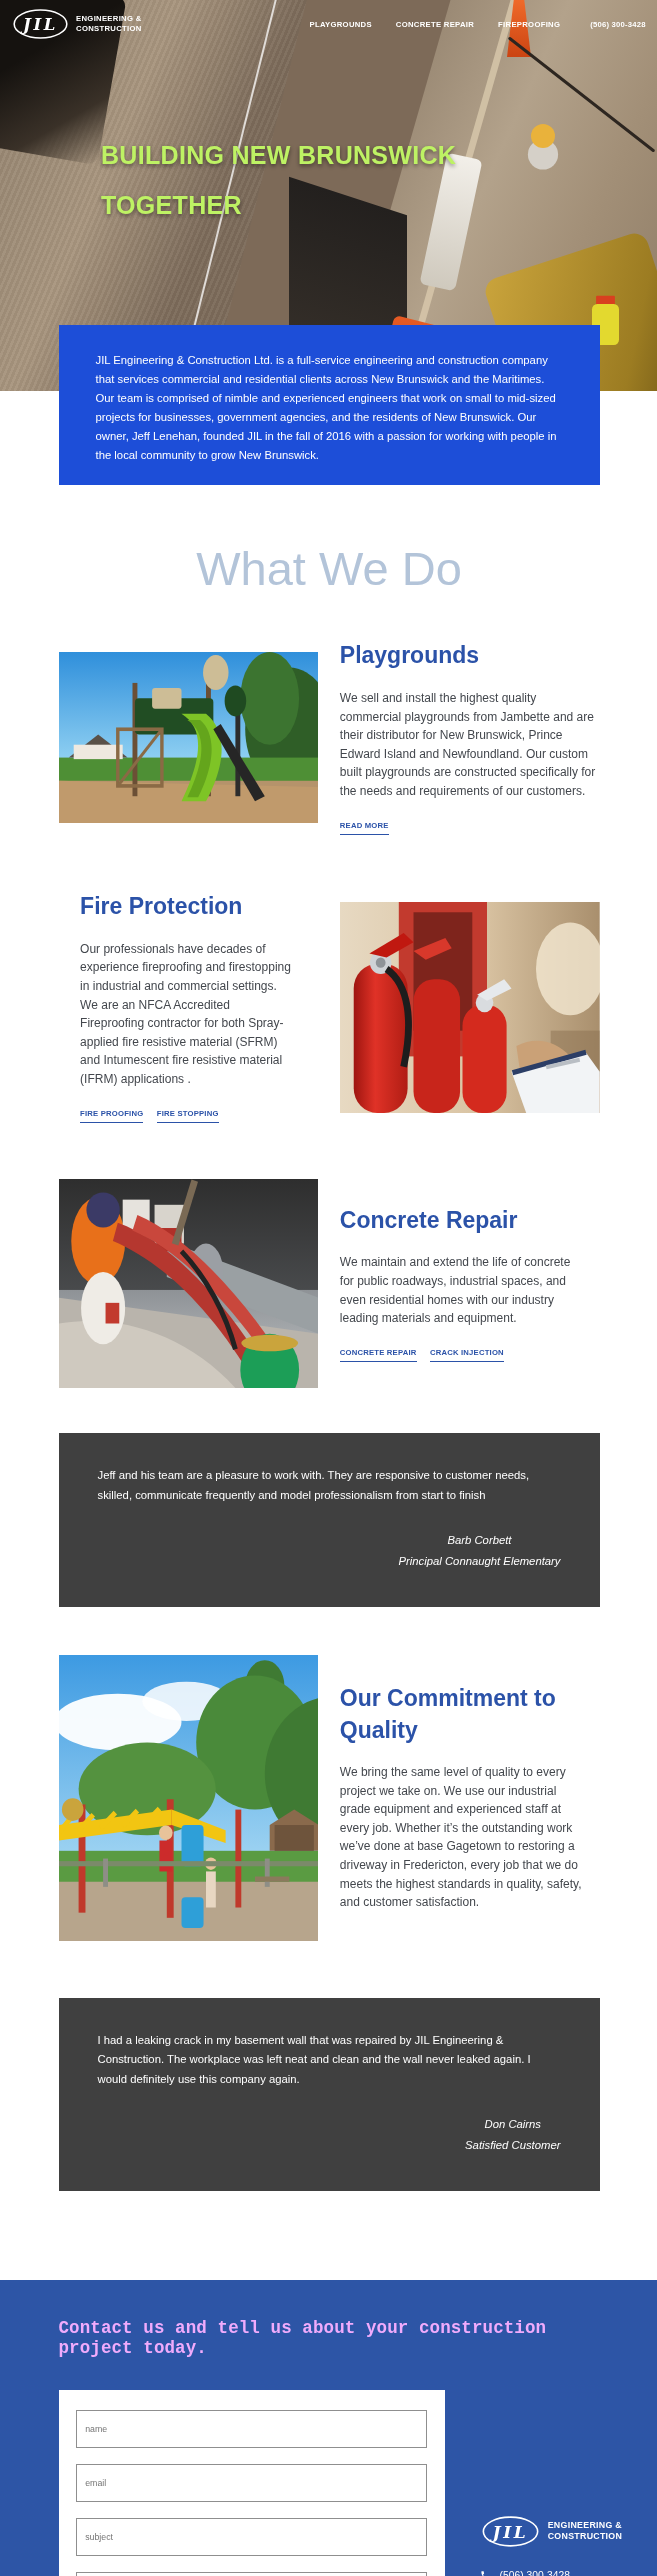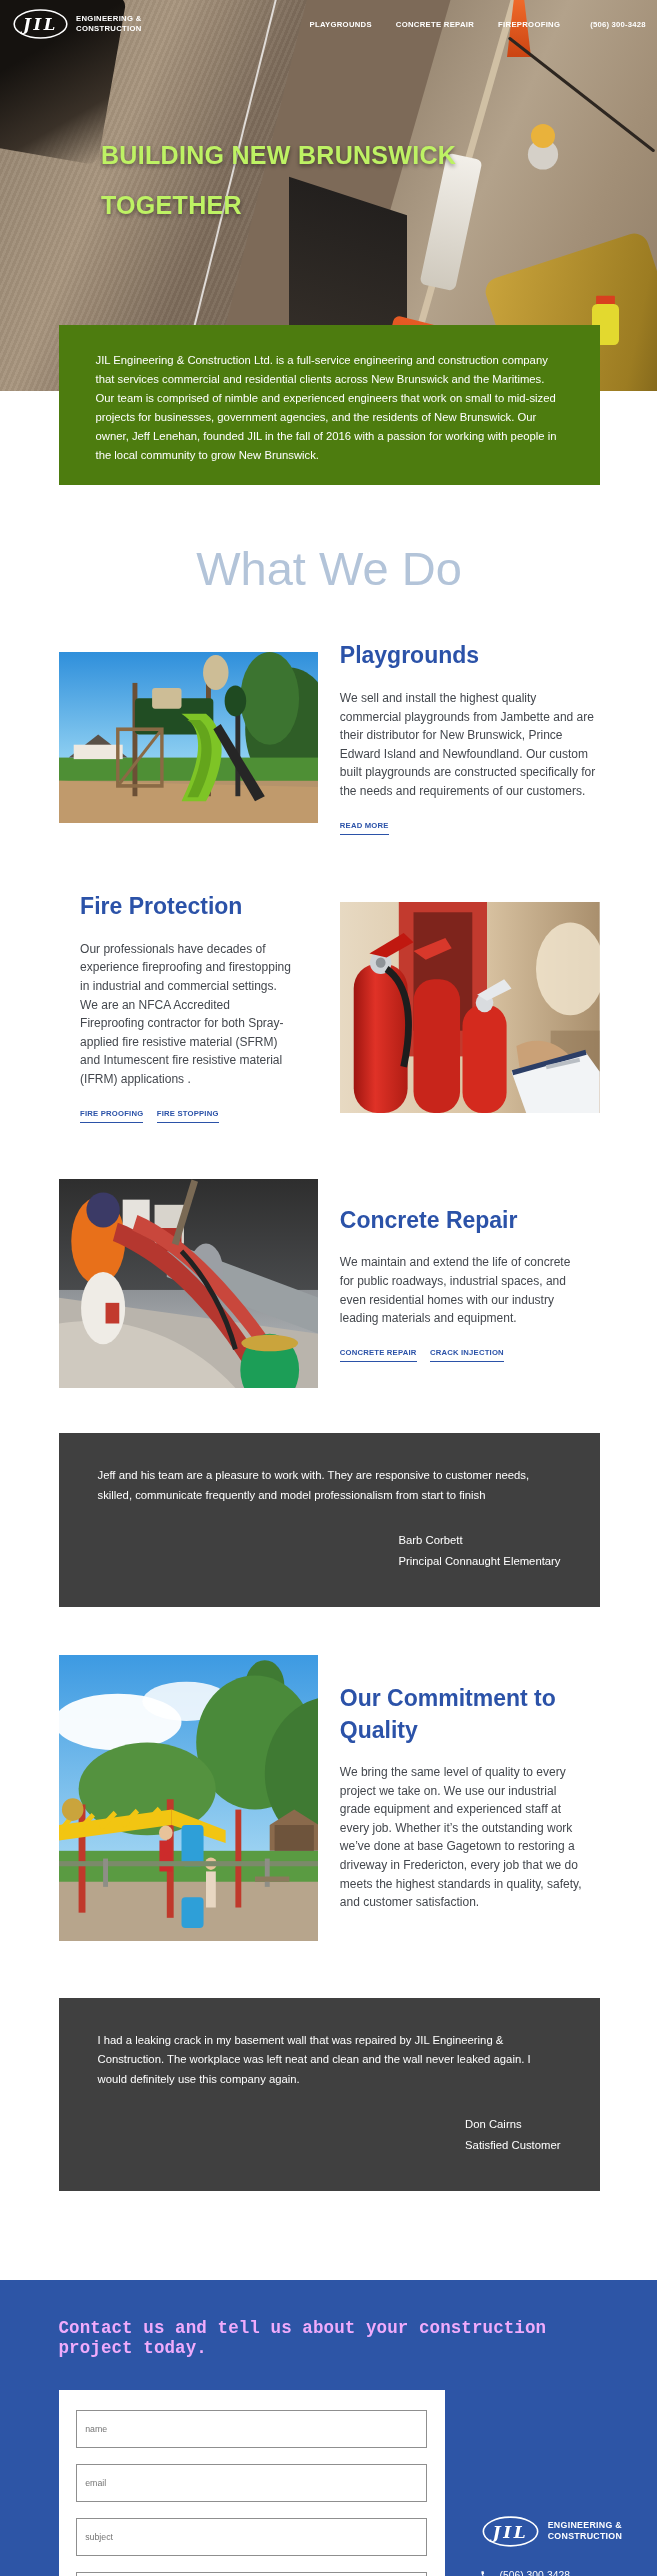--- a/index.html
+++ b/index.html
@@ -42,21 +42,21 @@
   .logo-group { display:flex; align-items:center; gap:6.7px; }
   .logo-text { color:#fff; font-weight:700; font-size:7.7px; letter-spacing:0.3px; line-height:1.3; text-transform:uppercase; }
   .main-nav { display:flex; gap:24px; margin-left:auto; align-items:center; }
   .nav-link { color:#fff; text-decoration:none; font-size:7.7px; font-weight:600; letter-spacing:0.3px; }
   .header-phone { color:#fff; margin-left:30px; font-size:7.7px; font-weight:600; letter-spacing:0.2px; text-decoration:none; }
 
   .hero-title { position:absolute; left:77px; top:130px; z-index:4; color:#bef264; font-size:25px; font-weight:800;
     line-height:2.0; letter-spacing:0.3px; max-width:402px; text-shadow:0 1.5px 4.1px rgba(0,0,0,.45);margin-left:24px; }
 
   
-  .intro-box { position:relative; z-index:3; width:541px; margin:-66px auto 0; background:#4d7c0f;
+  .intro-box { position:relative; z-index:3; width:541px; margin:-66px auto 0; background:#1d4ed8;
     padding:26px 37px 20.6px; color:#fff; font-size:11.3px; line-height:1.68; }
 
   
   .what-we-do { margin-top:56px; text-align:center; color:#b3c4d9; font-size:47px; font-weight:400; letter-spacing:0; }
 
   
   section.split { display:grid; grid-template-columns:1fr 1fr; gap:21.6px; align-items:center; }
   .sec-playgrounds { margin-top:44px; }
   .sec-fire { margin-top:56px; }
   .sec-concrete { margin-top:56px; }
@@ -71,21 +71,21 @@
   .svc-text { font-size:12px; line-height:1.55; color:#43474d; }
   .links-row { margin-top:20.6px; display:flex; gap:13.4px; }
   .text-link { color:#2b52a8; font-size:7.7px; font-weight:700; letter-spacing:0.2px; text-decoration:none;
     border-bottom:1.5px solid #2b52a8; padding-bottom:4.1px; }
   .fire-text { padding-left:21.6px; padding-right:27px; }
   .pad-r { padding-right:14.4px; }
 
   
   .quote-box { width:541px; margin:45px auto 0; background:#404040; color:#fff; padding:33px 39px 34px; }
   .quote-text { font-size:11.3px; line-height:1.75; }
-  .quote-attr { margin-top:24px; margin-left:auto; width:fit-content; text-align:left; font-size:11.3px; line-height:1.9; }
+  .quote-attr { margin-top:24px; margin-left:auto; width:fit-content; text-align:center; font-style:italic; font-size:11.3px; line-height:1.9; }
   .t2 { margin-top:57px; }
 
   
   .contact { margin-top:89px; background:#2d55a6; padding:38px 0 15.5px; }
   .contact-title { color:#f0abfc; font-size:17.5px; font-weight:700; letter-spacing:0.1px;font-family:Liberation Mono, monospace; }
   .contact-grid { display:grid; grid-template-columns:386px 1fr; gap:35px; align-items:start; margin-top:32px; }
   .form-card { background:#fff; padding:20.6px 17.5px 23px; }
   .field { width:100%; border:0.5px solid #8f8f8f; background:#fff; font-family:"Liberation Sans",sans-serif;
     font-size:8.8px; color:#333; padding:0 8.2px; height:38px; margin-bottom:16px; }
   .field::placeholder { color:#757575; }

